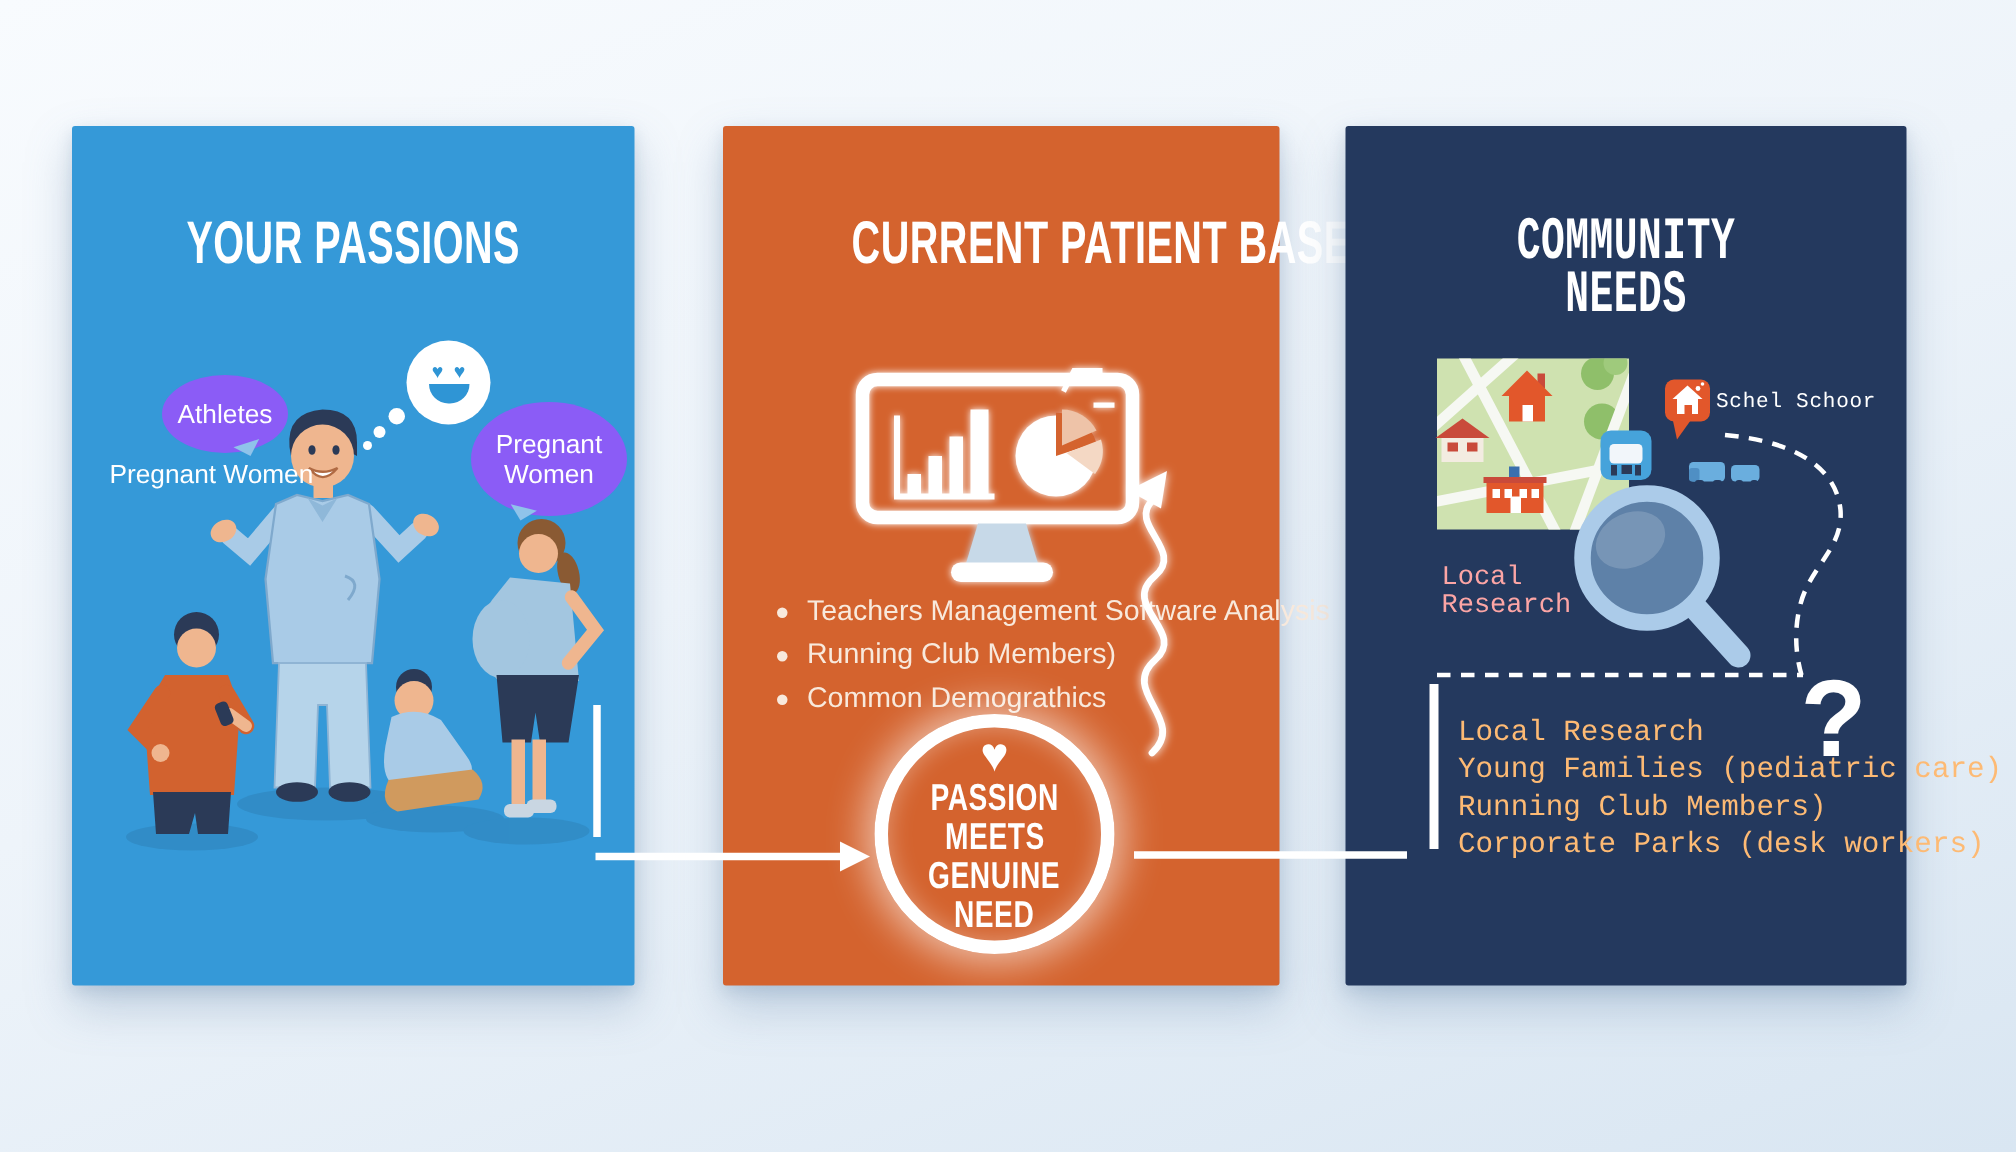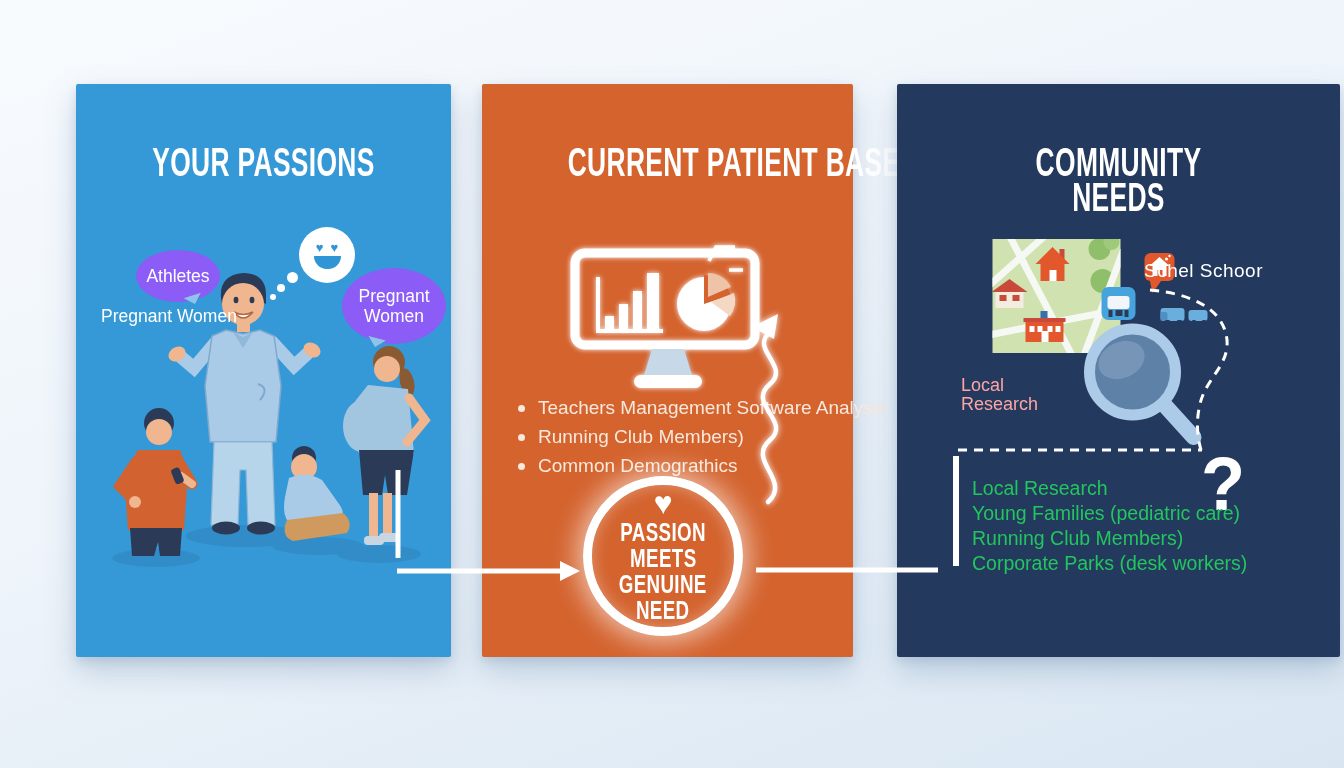--- a/index.html
+++ b/index.html
@@ -8,23 +8,23 @@
     font-family:"Liberation Sans", sans-serif;
     background:linear-gradient(160deg,#f8fbfe 0%, #eef4fa 45%, #d9e6f2 100%);
     position:relative; overflow:hidden;
   }
   .canvas { position:absolute; inset:0; }
 
   .panel {
     position:absolute; top:84px; height:573px; border-radius:2px;
     box-shadow:0 14px 30px rgba(110,140,175,.35), 0 4px 10px rgba(110,140,175,.22);
   }
-  .panel-left   { left:76px;  width:375px; background:#3599d8; }
+  .panel-left   { left:48px;  width:375px; background:#3599d8; }
   .panel-mid    { left:482px; width:371px; background:#d4632e;padding-left:31px; }
-  .panel-right  { left:897px; width:443px; background:#24395e; }
+  .panel-right  { left:897px; width:374px; background:#24395e;font-family:Liberation Mono, monospace; }
 
   .panel-title {
     position:absolute; top:61px; left:0; right:0; text-align:center;
     color:#ffffff; font-weight:bold; font-size:40px; line-height:35px; letter-spacing:.5px;
     white-space:nowrap;
   }
   .cond { display:inline-block; transform:scaleX(.66); transform-origin:center; }
   .panel-title .stack { display:block; }
 
   
@@ -70,27 +70,27 @@
     border:9px solid #fff; border-radius:50%;
     box-shadow:0 0 26px 6px rgba(255,255,255,.6), inset 0 0 16px rgba(255,255,255,.35);
     display:flex; flex-direction:column; align-items:center; justify-content:center;
     color:#fff; text-align:center;
   }
   .badge-heart { font-size:32px; line-height:.9; margin-bottom:2px; }
   .badge-line { font-weight:bold; font-size:25px; line-height:26px; letter-spacing:.5px;
                 transform:scaleX(.75); transform-origin:center; }
 
   
-  .pin-label { position:absolute; left:247px; top:176px; color:#fff; font-size:19px;
+  .pin-label { position:absolute; left:247px; top:176px; color:#fff; font-size:14px;
                letter-spacing:.5px; white-space:nowrap; }
   .map-caption { position:absolute; left:64px; top:292px; color:#fca5a5; font-size:18px; line-height:19px; }
   .map-caption span { display:block; }
   .qmark { position:absolute; left:304px; top:364px; color:#fff; font-weight:bold;
            font-size:76px; line-height:.95; transform:scaleX(.95); transform-origin:left top; }
-  .needs-list { position:absolute; left:75px; top:392px; color:#22c55e; font-size:19.5px; line-height:25px; }
+  .needs-list { position:absolute; left:75px; top:392px; color:#fdba74; font-size:19.5px; line-height:25px; }
   .needs-list div { white-space:nowrap; }
 
   .overlay { position:absolute; inset:0; width:1344px; height:768px; pointer-events:none; }
 </style>
 </head>
 <body>
 
 <div class="canvas">
 
   <section class="panel panel-left">

